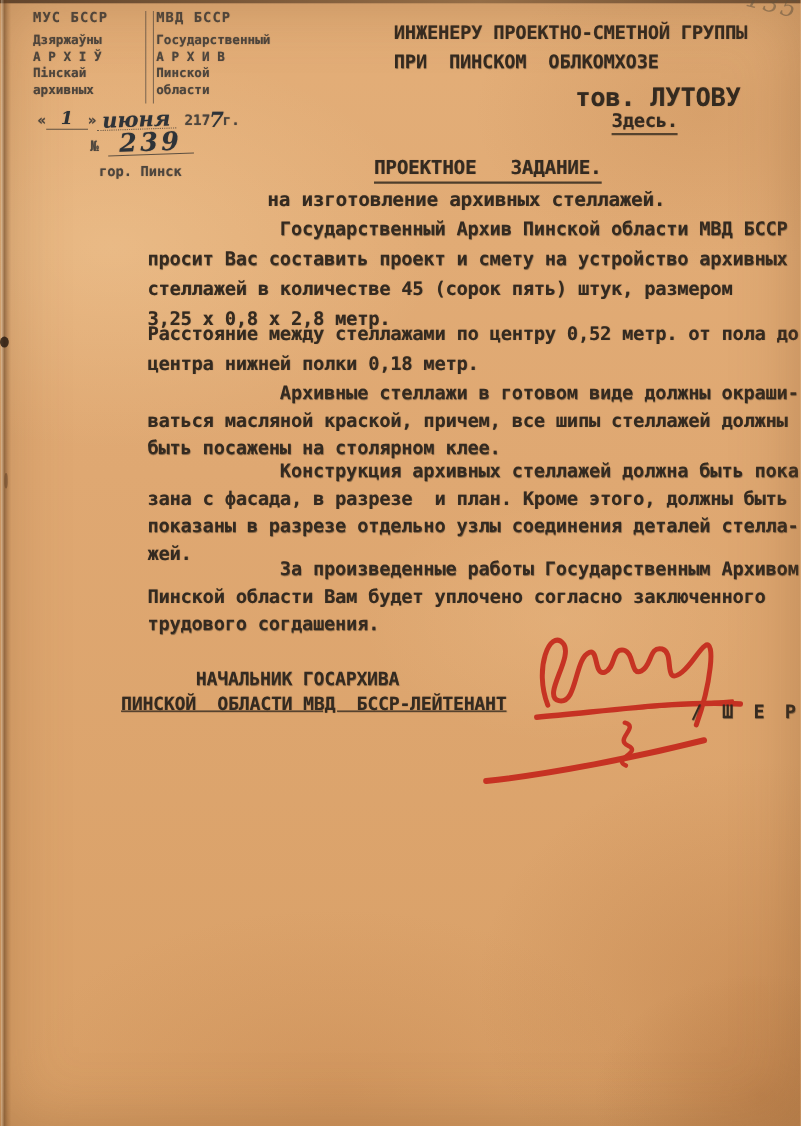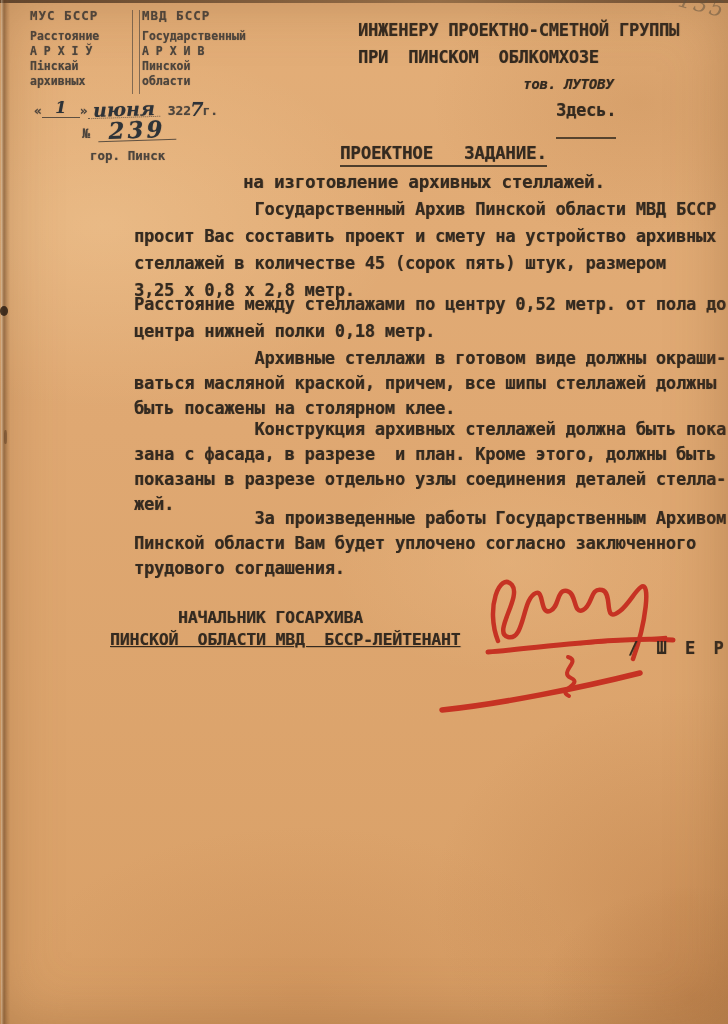--- a/index.html
+++ b/index.html
@@ -44,22 +44,22 @@
   .day-blank{display:inline-block;width:38px;border-bottom:1.5px solid rgba(60,55,50,.8);text-align:center;}
   .day-hand{font-size:16px;font-weight:600;}
   .month-hand{display:inline-block;min-width:72px;border-bottom:1.5px dotted rgba(60,55,50,.7);text-align:center;font-size:19px;font-weight:600;transform:rotate(-2deg);line-height:16px;}
   .year{margin-left:8px;}
   .year-hand{font-size:19px;font-weight:700;display:inline-block;margin:0 -1px;transform:translateY(2px);}
   .num-row{position:absolute;left:52px;top:112px;font-size:13px;display:flex;align-items:flex-end;}
   .num-hand{display:inline-block;min-width:78px;border-bottom:1.5px solid rgba(60,55,50,.8);text-align:center;font-size:23px;font-weight:600;letter-spacing:3px;transform:rotate(-2deg);line-height:20px;}
   .city-row{position:absolute;left:60px;top:140px;font-size:12.5px;text-align:right;}
   .addr-l1{position:absolute;left:358px;top:20px;font-size:17px;}
   .addr-l2{position:absolute;left:358px;top:47px;font-size:17px;}
-  .addr-l3{position:absolute;left:523px;top:76px;font-size:14px;font-style:italic;}
-  .addr-l4{position:absolute;left:556px;top:100px;font-size:17px;border-bottom:2px solid rgba(52,42,30,.8);padding-bottom:17px;}
+  .addr-l3{position:absolute;left:523px;top:76px;font-size:23px;}
+  .addr-l4{position:absolute;left:556px;top:100px;font-size:17px;border-bottom:2px solid rgba(52,42,30,.8);padding-bottom:1px;}
 
   .title{position:absolute;left:340px;top:143px;font-size:17.5px;border-bottom:2px solid rgba(52,42,30,.85);padding-bottom:2px;}
   .subtitle{position:absolute;left:243px;top:172px;font-size:17.5px;}
 
   .sig-l1{position:absolute;left:178px;top:608px;font-size:16.5px;}
   .sig-l2{position:absolute;left:110px;top:630px;font-size:16.5px;text-decoration:underline;}
   .sig-name{position:absolute;left:628px;top:638px;font-size:17px;letter-spacing:4px;}
   .sig-svg{position:absolute;left:430px;top:563px;pointer-events:none;}
 
   .pencil{position:absolute;left:678px;top:-8px;font-family:"DejaVu Serif",serif;font-style:italic;
@@ -74,40 +74,40 @@
   <div class="corner-shade"></div>
   <div class="speck1"></div>
   <div class="speck2"></div>
 
   <div class="pencil">135</div>
 
   <div class="stamp">
     <div class="stamp-cols">
       <div class="stamp-col l stampink">
         <div class="stamp-org">МУС БССР</div>
-        <div class="stamp-line">Расстояние</div>
+        <div class="stamp-line">Дзяржаўны</div>
         <div class="stamp-line">А Р Х І Ў</div>
         <div class="stamp-line">Пінскай</div>
         <div class="stamp-line">архивных</div>
       </div>
       <div class="stamp-divider"></div>
       <div class="stamp-col stampink">
         <div class="stamp-org">МВД БССР</div>
         <div class="stamp-line">Государственный</div>
         <div class="stamp-line">А Р Х И В</div>
         <div class="stamp-line">Пинской</div>
         <div class="stamp-line">области</div>
       </div>
     </div>
     <div class="date-row stampink">
       <span>«</span>
       <span class="day-blank"><span class="hand day-hand">1</span></span>
       <span>»</span>
       <span class="hand month-hand">июня</span>
-      <span class="year">322</span>
+      <span class="year">217</span>
         <span class="hand year-hand">7</span>
       <span>г.</span>
     </div>
     <div class="num-row stampink">
       <span>№</span>&nbsp;
       <span class="hand num-hand">239</span>
     </div>
     <div class="city-row stampink">гор. Пинск</div>
   </div>
 

